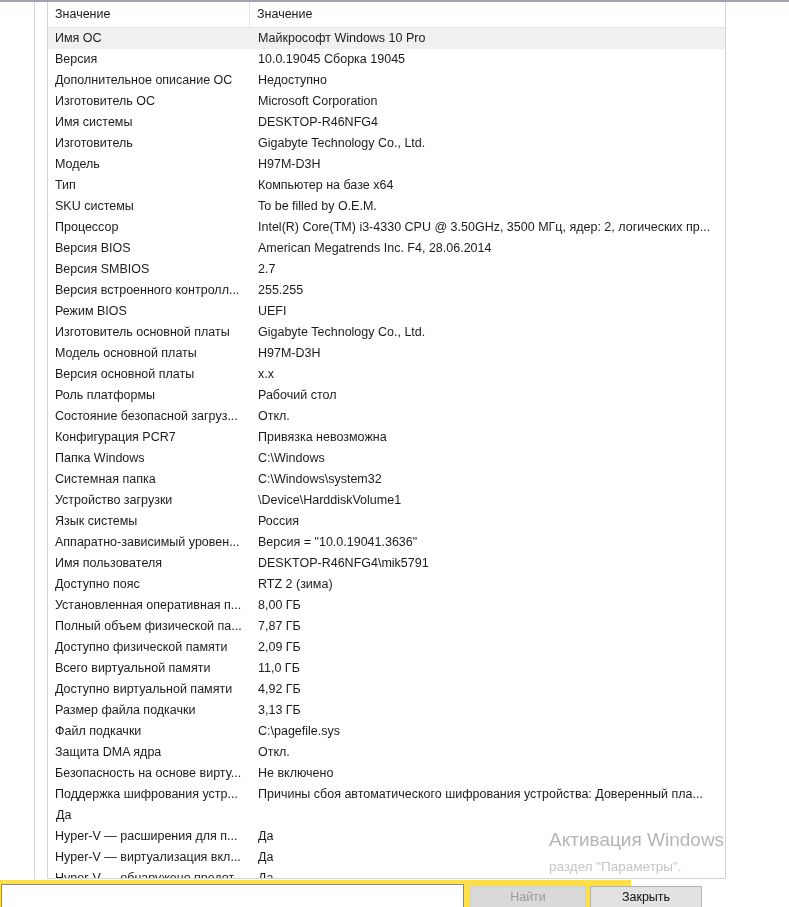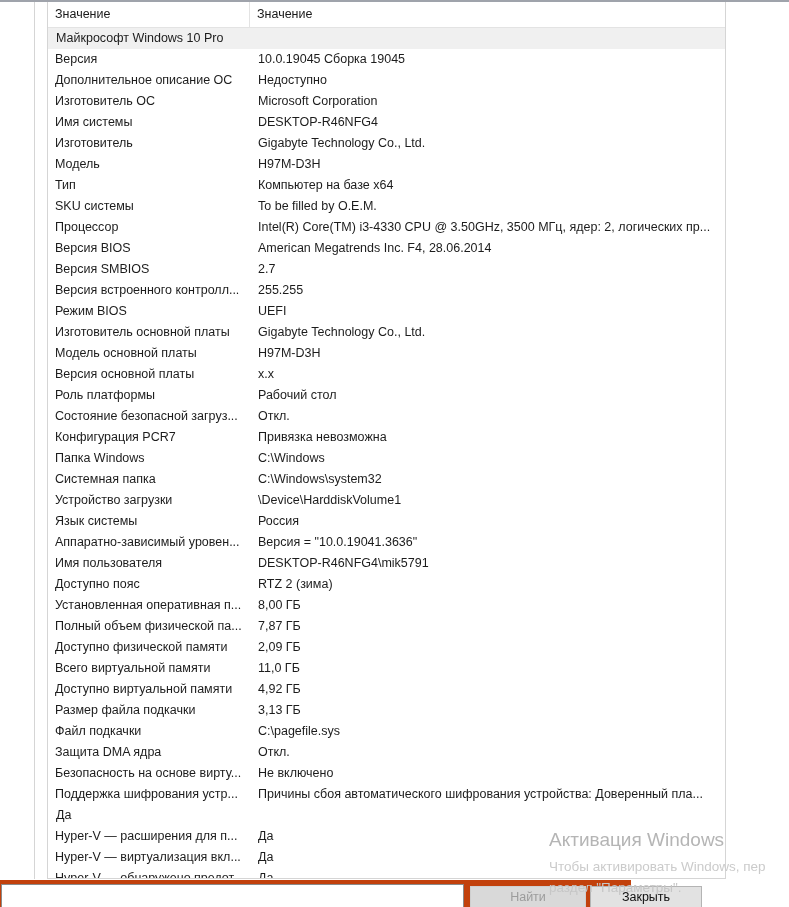--- a/index.html
+++ b/index.html
@@ -72,21 +72,21 @@
     box-sizing: border-box;
     padding-left: 7px;
   }
   .c2 {
     flex: 1;
     padding-left: 8px;
   }
   .footer {
     position: absolute; left: 0; top: 880px;
     width: 631px; height: 27px;
-    background: #c2410c;
+    background: #fde047;
   }
   .search-input {
     position: absolute; left: 1px; top: 4px;
     width: 463px; height: 30px;
     box-sizing: border-box;
     border: 1px solid #8a8a8a;
     font-family: inherit;
     font-size: 12.5px;
     padding: 2px 6px;
     outline: none;
@@ -142,20 +142,21 @@
   <div class="top-line"></div>
   <div class="left-divider"></div>
 
   <div class="listview">
     <div class="lv-header">
       <div class="lv-h-col1">Значение</div>
       <div class="lv-h-col2">Значение</div>
     </div>
     <div class="lv-rows">
   <div class="lv-row selected">
+    <div class="cell c1">Имя ОС</div>
     <div class="cell c2">Майкрософт Windows 10 Pro</div>
   </div>
 
   <div class="lv-row">
     <div class="cell c1">Версия</div>
     <div class="cell c2">10.0.19045 Сборка 19045</div>
   </div>
 
   <div class="lv-row">
     <div class="cell c1">Дополнительное описание ОС</div>
@@ -354,17 +355,16 @@
   </div>
 
   <div class="footer">
     <input class="search-input" type="text" value="" style="">
     <button class="btn btn-find" disabled="">Найти</button>
     <button class="btn btn-close">Закрыть</button>
   </div>
 
   <div class="watermark">
     <div class="wm-title">Активация Windows</div>
-    <div class="wm-line2">Чтобы активировать Windows, пер</div>
     <div class="wm-line3">раздел "Параметры".</div>
   </div>
 
 </div>
 
 </body></html>

